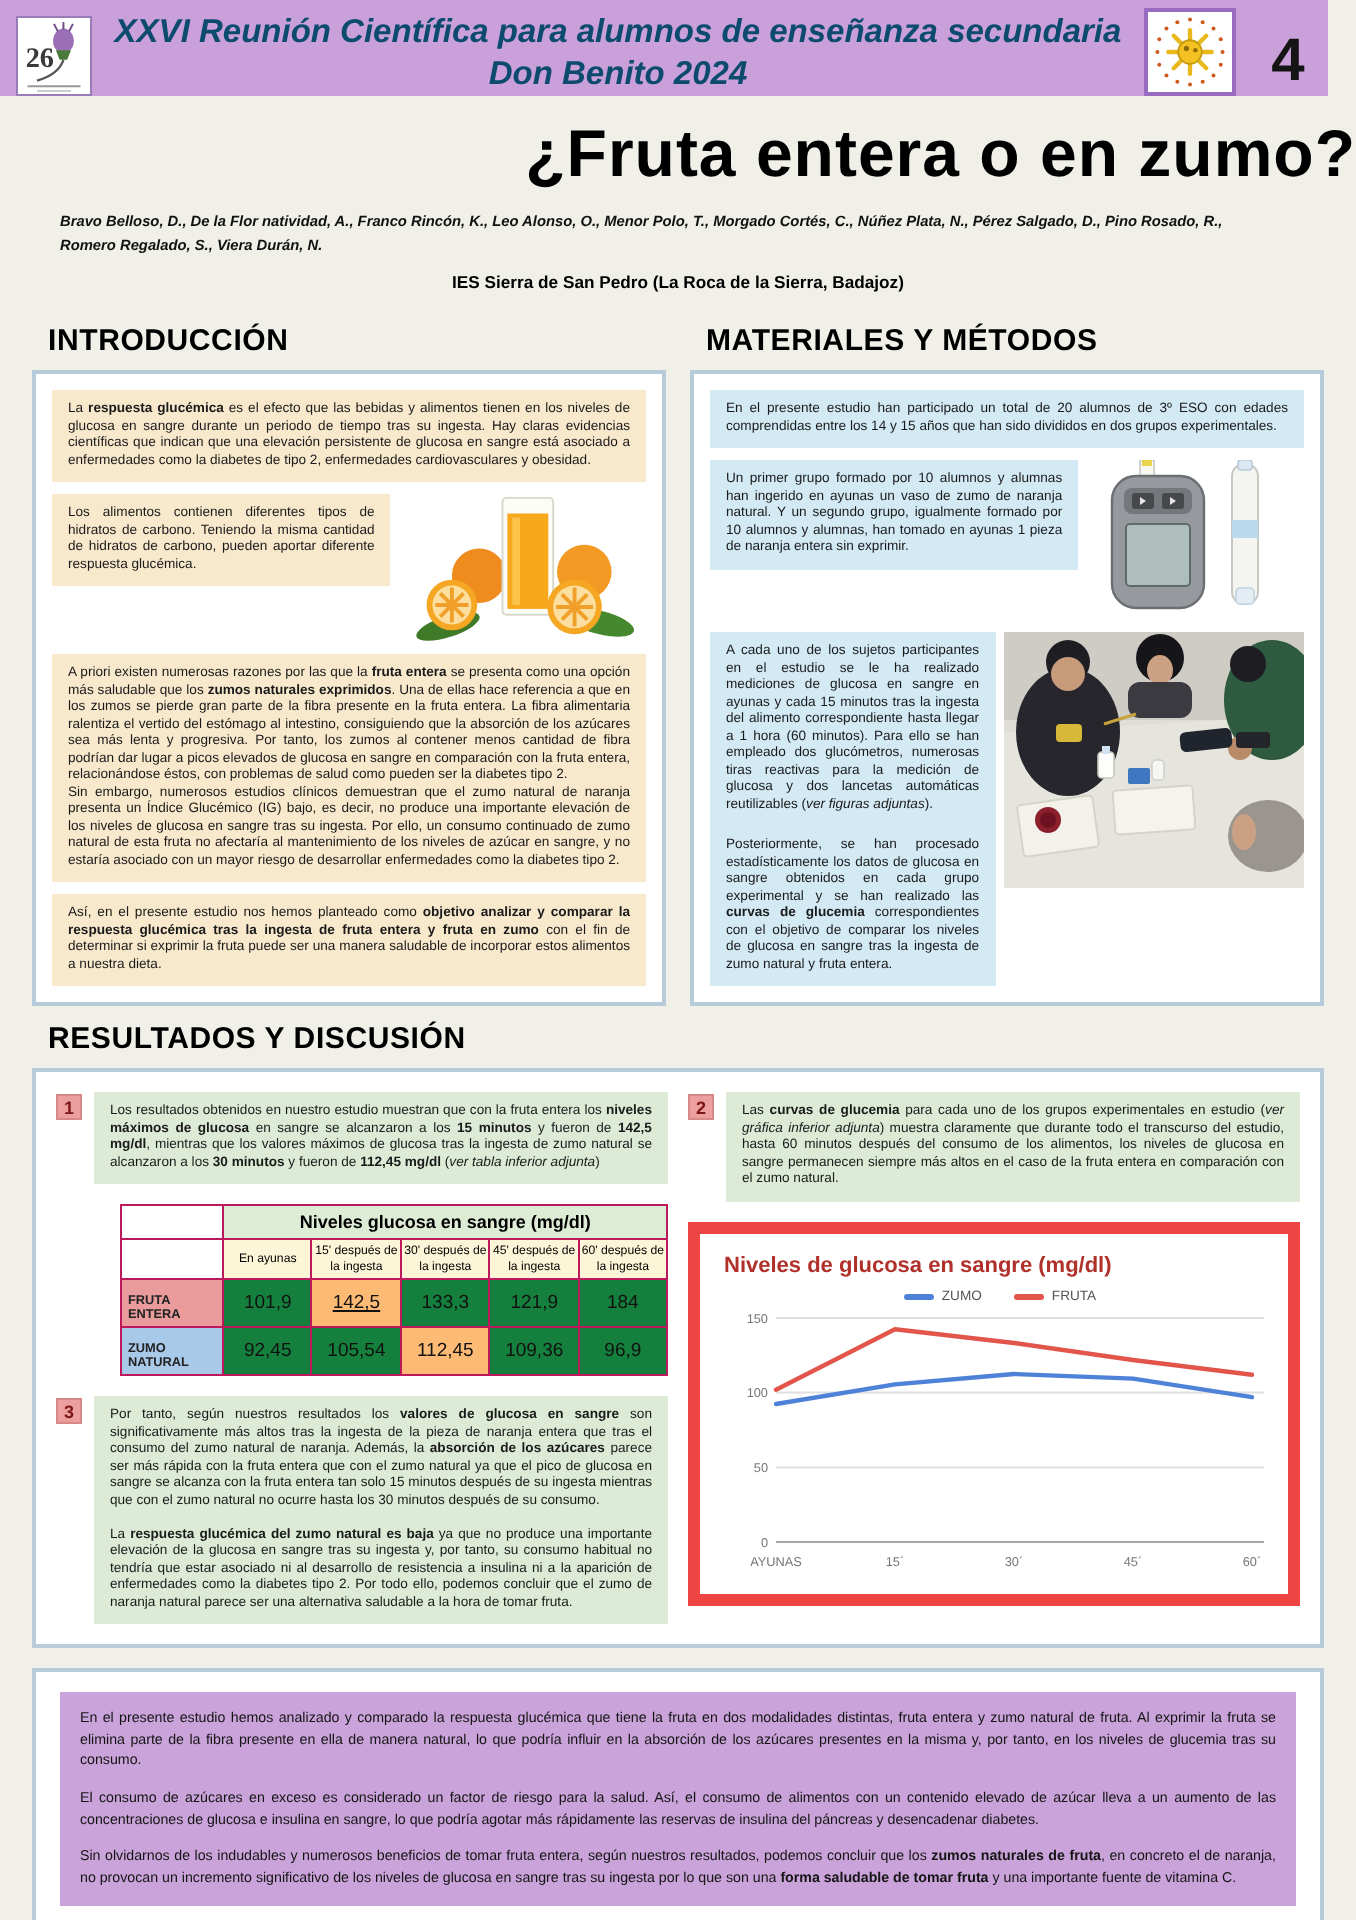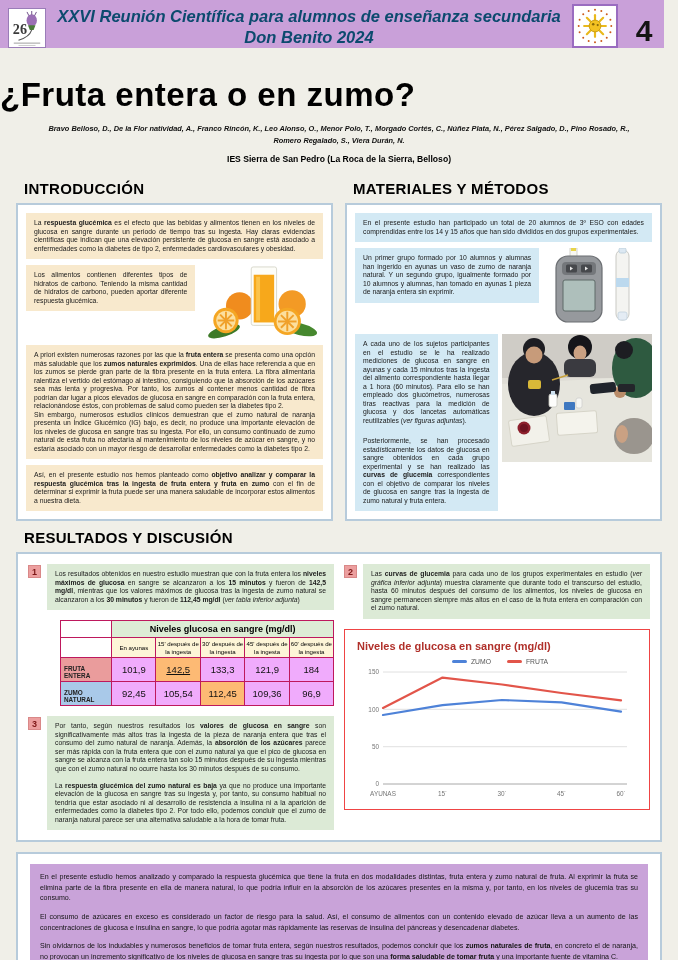--- a/index.html
+++ b/index.html
@@ -9,22 +9,22 @@
   
   .topbar { height:48px; width:664px; background:#c9a0d9; display:flex; align-items:flex-end; }
   .logo-box { background:#fff; border:1px solid #9a7cb8; width:38px; height:40px; margin-left:8px;
               display:flex; align-items:center; justify-content:center; flex-shrink:0; }
   .logo-box.right { width:46px; height:44px; border:2px solid #9a6cc0; margin:0 6px 0 0; }
   .event-title { flex:1; text-align:center; font-weight:bold; font-style:italic;
                  font-size:16.5px; line-height:21px; color:#0c4a6e; padding:0 4px; }
   .poster-num { font-size:30px; font-weight:bold; color:#141414; width:40px; text-align:center; }
 
   
-  .main-title { text-align:left; font-size:33px; font-weight:bold; color:#000; margin-top:28px; letter-spacing:.5px;}
-  .authors { text-align:center; font-size:7.4px; font-weight:bold; font-style:italic; color:#111;
+  .main-title { text-align:right; font-size:33px; font-weight:bold; color:#000; margin-top:10px; letter-spacing:.5px;}
+  .authors { font-size:7.4px; font-weight:bold; font-style:italic; color:#111;
              margin-top:9px; line-height:1.65; padding:0 30px; }
   .affiliation { text-align:center; font-size:8.6px; font-weight:bold; margin-top:7px; }
 
   
   .cols { display:flex; gap:12px; margin:16px 16px 0; }
   .col { flex:1; min-width:0; }
   h2.sec { font-size:15px; font-weight:bold; letter-spacing:.3px; margin:0 0 6px 8px; color:#000; }
   .panel { background:#fff; border:2px solid #b7cbdb; padding:8px; }
 
   .bx { padding:6px 8px; font-size:6.8px; line-height:1.25; text-align:justify; color:#1a1a1a; margin-bottom:6px; }
@@ -46,25 +46,25 @@
   .item .green { flex:1; margin-bottom:0; }
 
   table.gluc { border-collapse:collapse; margin:10px 0 10px 32px; }
   table.gluc td, table.gluc th { border:1px solid #be185d; }
   th.t-title { background:#ddecd5; font-size:9px; font-weight:600; padding:3px 4px; }
   th.t-col { background:#fdf5d7; font-size:6.1px; font-weight:normal; padding:2px 1px; width:45px; line-height:1.25;}
   td.corner { border:none; background:transparent; width:52px; }
   td.lbl { font-size:6.4px; font-weight:bold; padding:3px 2px 2px 3px; vertical-align:bottom; color:#222; }
   .lbl-fruta { background:#ea9c9c; }
   .lbl-zumo  { background:#a9c9e9; }
-  td.val { background:#f0abfc; font-size:9.5px; text-align:center; padding:6px 2px; color:#111; }
+  td.val { background:#15803d; font-size:9.5px; text-align:center; padding:6px 2px; color:#111; }
   td.hl { background:#fdba74; }
   .u { text-decoration:underline; }
 
-  .chart-card { background:#fff; border:1px solid #ef4444; margin-top:10px; padding:10px 6px 4px 12px; }
+  .chart-card { background:#fff; border:6px solid #ef4444; margin-top:10px; padding:10px 6px 4px 12px; }
   .chart-title { font-size:11px; font-weight:bold; color:#b0302a; }
   .chart-legend { display:flex; justify-content:center; align-items:center; gap:16px;
                   margin:6px 0 0; font-size:6.8px; color:#555; }
   .lg-item { display:flex; align-items:center; }
   .lg-dash { display:inline-block; width:15px; height:3px; border-radius:2px; margin-right:4px; }
 
   
   .resumen-wrap { margin:10px 16px 0; }
   .purple-block { background:#c9a3d9; padding:8px 10px; font-size:7.1px; line-height:1.5;
                   text-align:justify; color:#141414; }
@@ -129,21 +129,21 @@
       </svg>
     </div>
     <div class="poster-num">4</div>
   </div>
 
   <div class="main-title">¿Fruta entera o en zumo?</div>
   <div class="authors">
     <div>Bravo Belloso, D., De la Flor natividad, A., Franco Rincón, K., Leo Alonso, O., Menor Polo, T., Morgado Cortés, C., Núñez Plata, N., Pérez Salgado, D., Pino Rosado, R.,</div>
     <div>Romero Regalado, S., Viera Durán, N.</div>
   </div>
-  <div class="affiliation">IES Sierra de San Pedro (La Roca de la Sierra, Belloso)</div>
+  <div class="affiliation">IES Sierra de San Pedro (La Roca de la Sierra, Badajoz)</div>
 
   <div class="cols">
     <div class="col">
       <h2 class="sec">INTRODUCCIÓN</h2>
       <div class="panel">
         <div class="bx peach">La <b>respuesta glucémica</b> es el efecto que las bebidas y alimentos tienen en los niveles de glucosa en sangre durante un periodo de tiempo tras su ingesta. Hay claras evidencias científicas que indican que una elevación persistente de glucosa en sangre está asociado a enfermedades como la diabetes de tipo 2, enfermedades cardiovasculares y obesidad.</div>
         <div class="row2" style="margin-bottom:6px;">
           <div class="bx peach" style="width:57%;">Los alimentos contienen diferentes tipos de hidratos de carbono. Teniendo la misma cantidad de hidratos de carbono, pueden aportar diferente respuesta glucémica.</div>
           <div class="img-cell">
             <svg width="118" height="74" viewBox="0 0 120 76">

